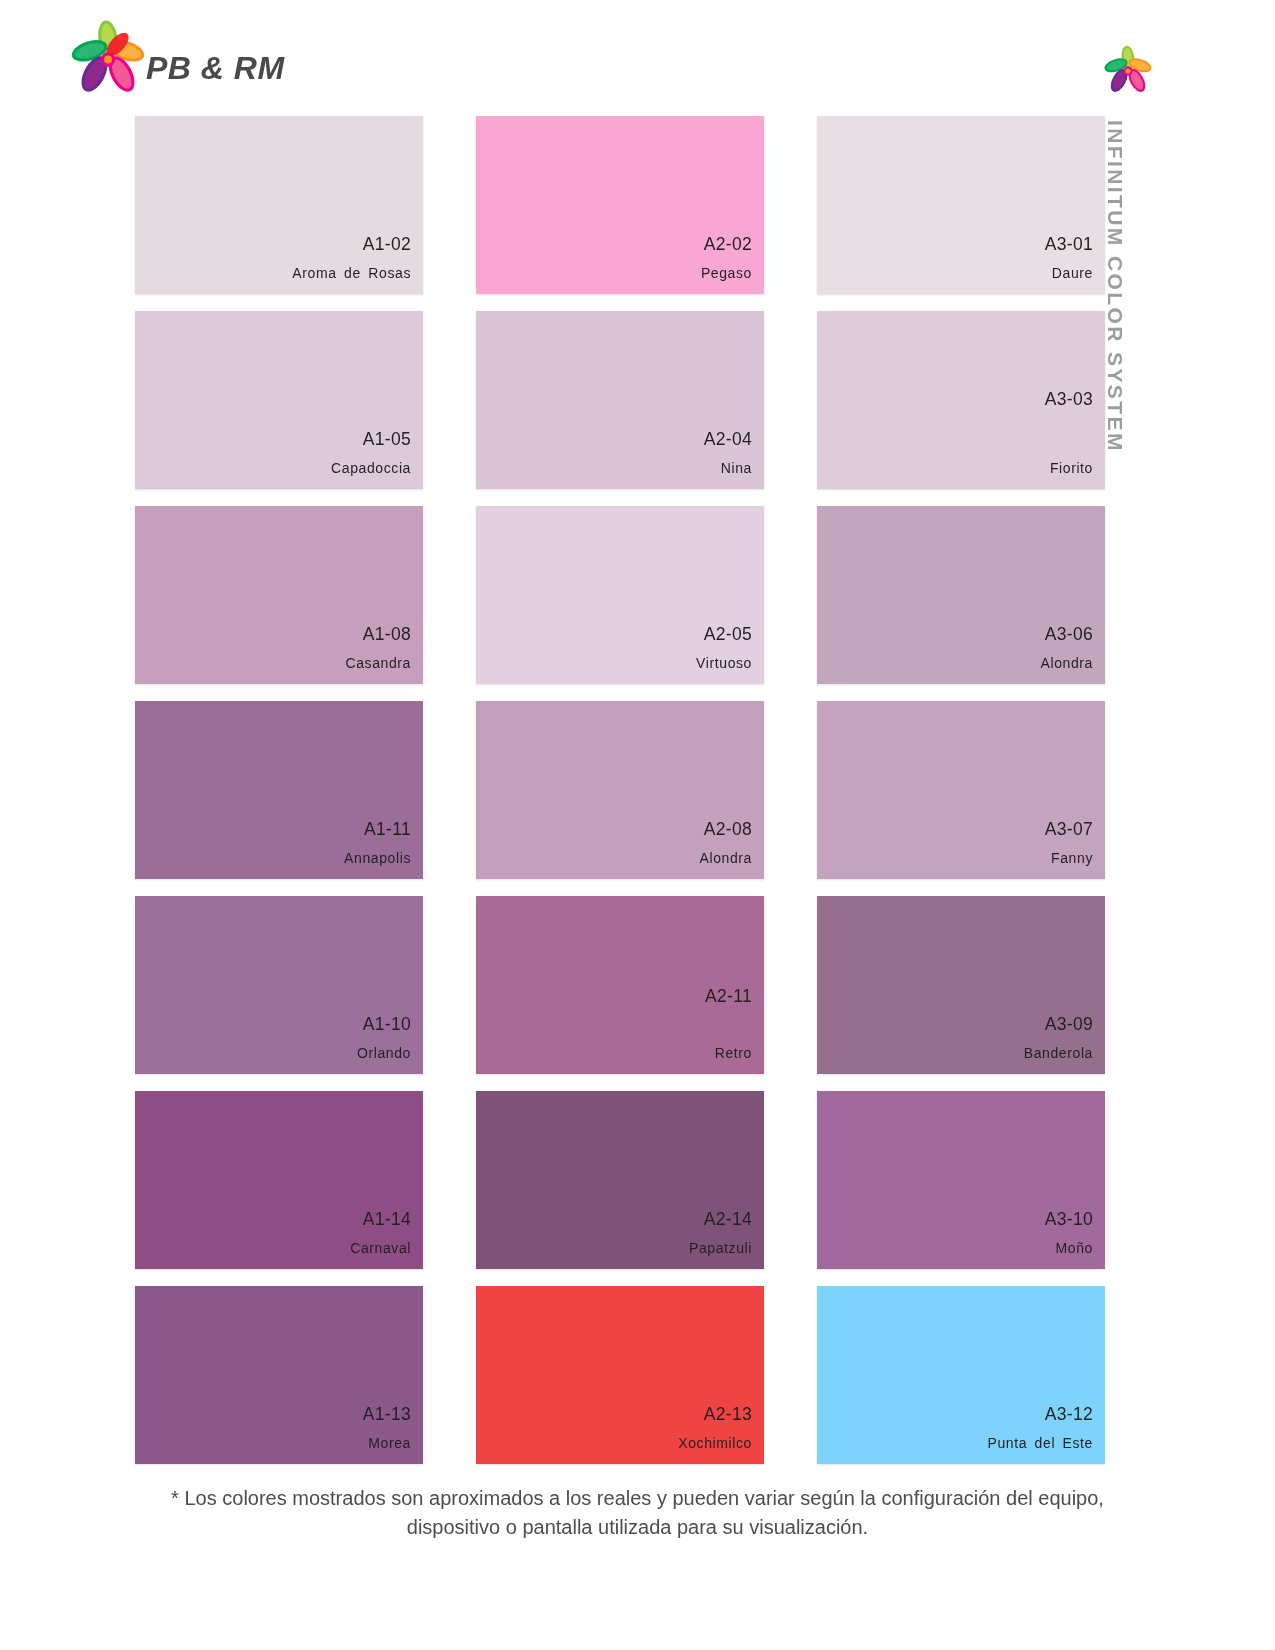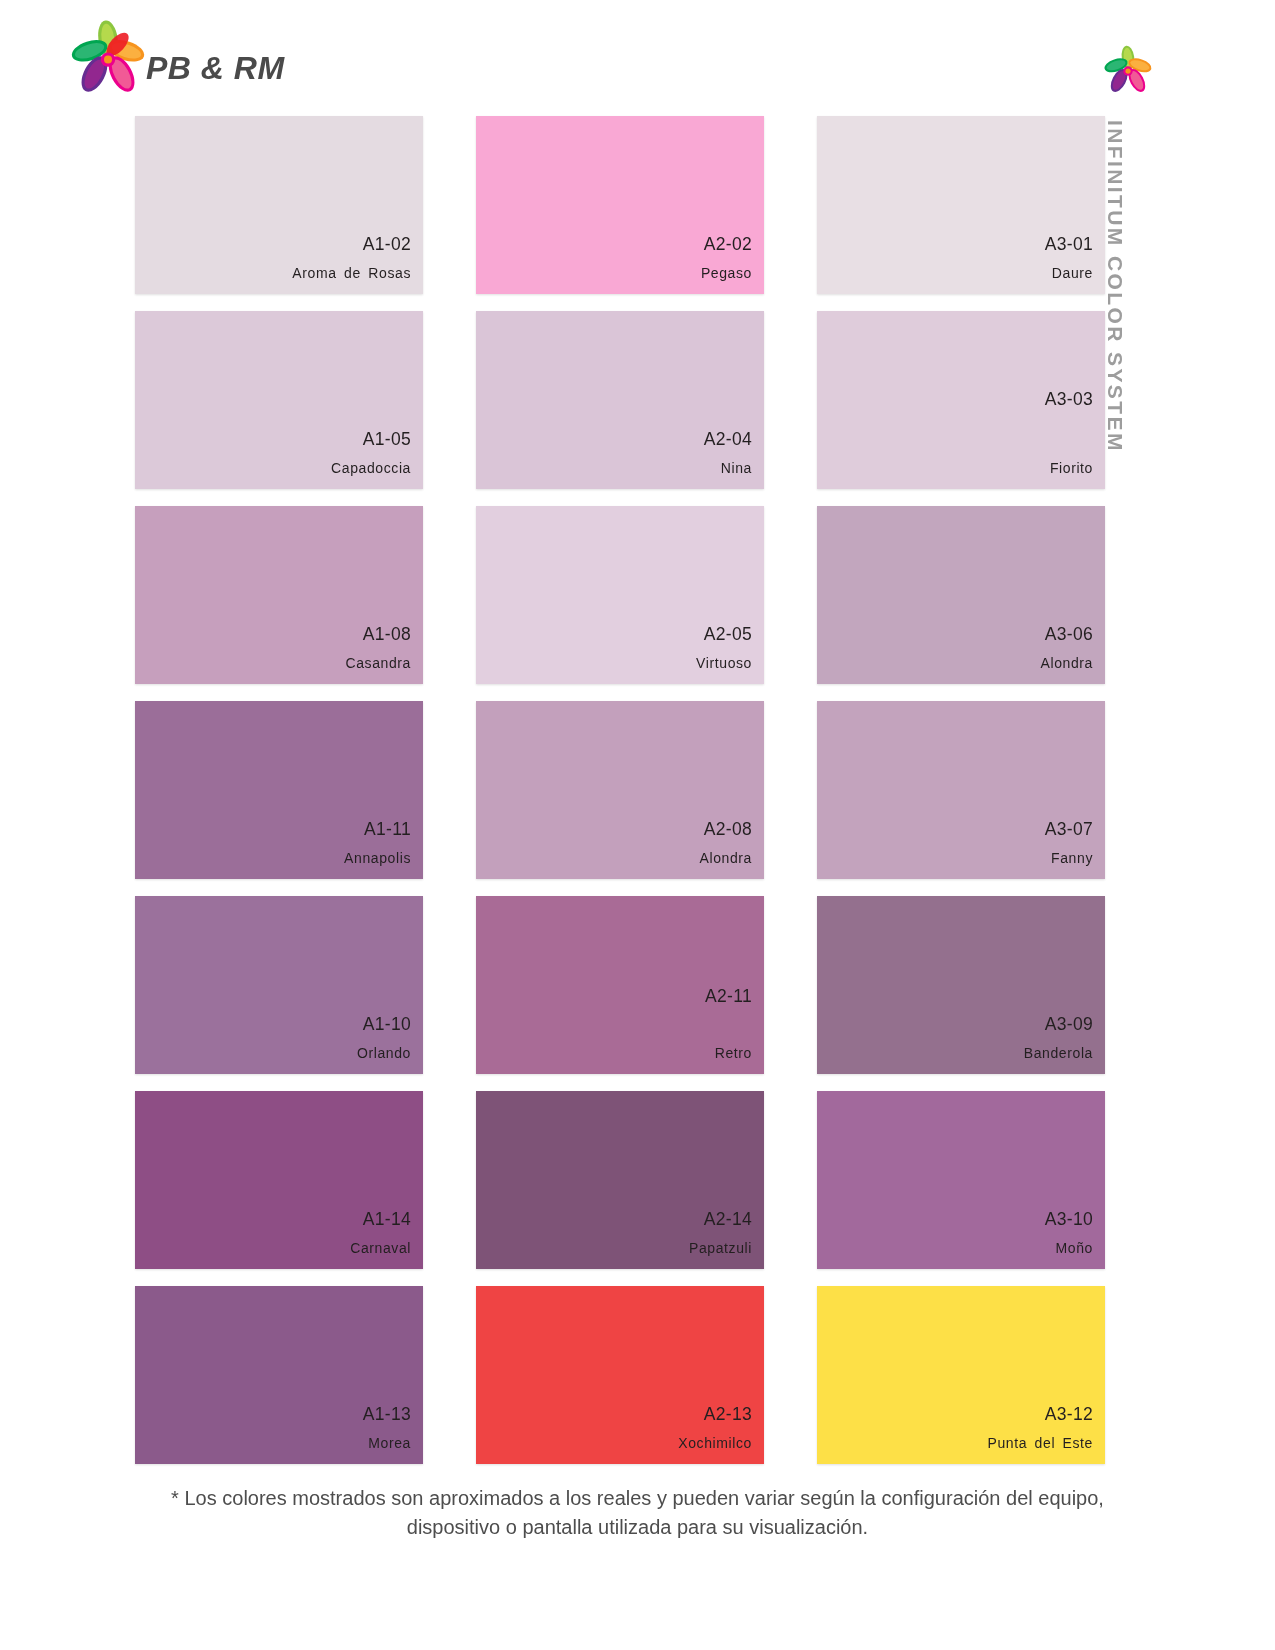--- a/index.html
+++ b/index.html
@@ -248,21 +248,21 @@
       <div class="name">Moño</div>
     </div>
     <div class="swatch" style="background: rgb(139, 90, 139);">
       <div class="code">A1-13</div>
       <div class="name">Morea</div>
     </div>
     <div class="swatch" style="background: #ef4444;">
       <div class="code">A2-13</div>
       <div class="name">Xochimilco</div>
     </div>
-    <div class="swatch" style="background: #fde047;">
+    <div class="swatch" style="background: #7dd3fc;">
       <div class="code">A3-12</div>
       <div class="name">Punta del Este</div>
     </div>
   </div>
 
 <div class="footer">
   <p>*  Los colores mostrados son aproximados a los reales y pueden variar según la configuración del equipo,</p>
   <p>dispositivo o pantalla utilizada para su visualización.</p>
 </div>
 

